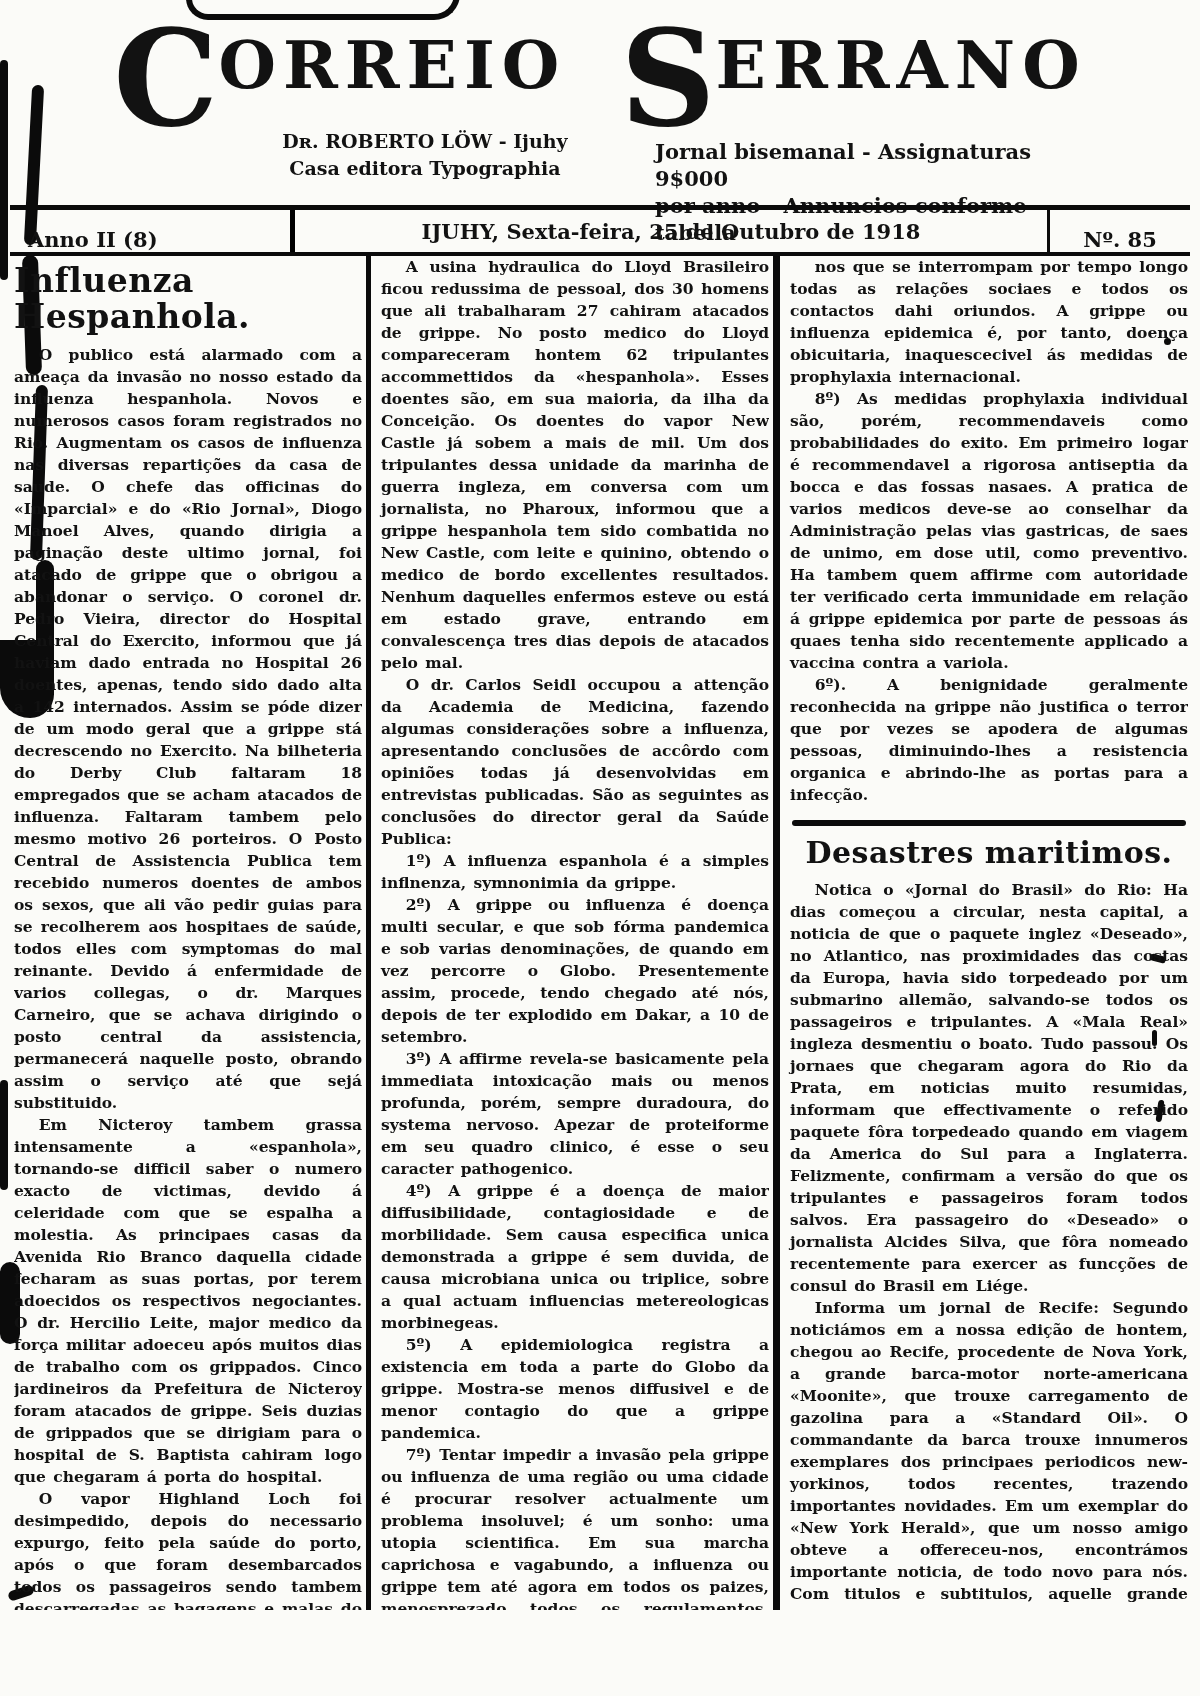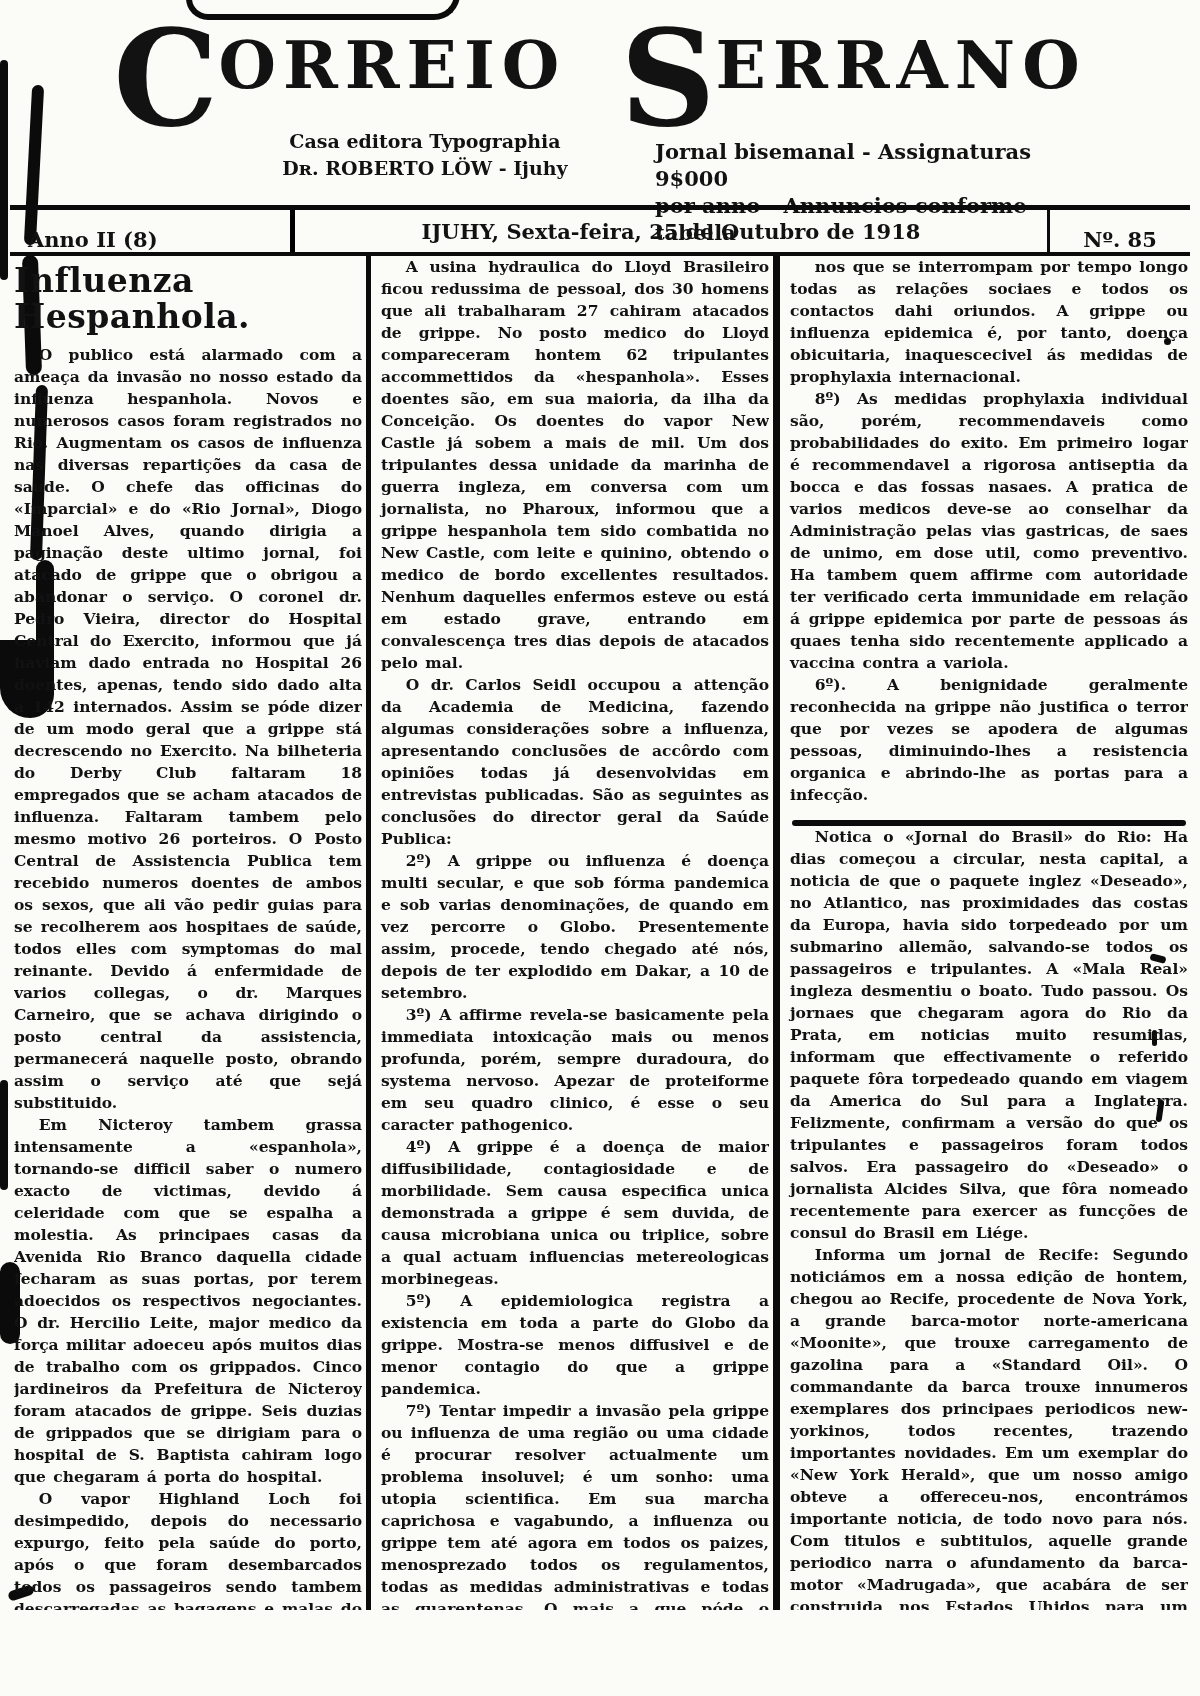--- a/index.html
+++ b/index.html
@@ -106,22 +106,22 @@
       <span class="mast-cap">C</span>
       <span class="mast-rest">ORREIO</span>
     </span>
     <span class="mast-word">
       <span class="mast-cap">S</span>
       <span class="mast-rest">ERRANO</span>
     </span>
   </div>
 
   <div class="pub-left">
+    <div>Dʀ. ROBERTO LÖW - Ijuhy</div>
     <div>Casa editora Typographia</div>
-    <div>Dʀ. ROBERTO LÖW - Ijuhy</div>
   </div>
 
   <div class="pub-right">
     <div>Jornal bisemanal - Assignaturas 9$000</div>
     <div>por anno - Annuncios conforme tabella</div>
   </div>
 
   <div class="dateline">
     <div class="dl-edition">Anno II (8)</div>
     <div class="dl-date">IJUHY, Sexta-feira, 25 de Outubro de 1918</div>
@@ -136,33 +136,35 @@
       <p>Em Nicteroy tambem grassa intensamente a «espanhola», tornando-se difficil saber o numero exacto de victimas, devido á celeridade com que se espalha a molestia. As principaes casas da Avenida Rio Branco daquella cidade fecharam as suas portas, por terem adoecidos os respectivos negociantes. O dr. Hercilio Leite, major medico da força militar adoeceu após muitos dias de trabalho com os grippados. Cinco jardineiros da Prefeitura de Nicteroy foram atacados de grippe. Seis duzias de grippados que se dirigiam para o hospital de S. Baptista cahiram logo que chegaram á porta do hospital.</p>
       <p>O vapor Highland Loch foi desimpedido, depois do necessario expurgo, feito pela saúde do porto, após o que foram desembarcados todos os passageiros sendo tambem descarregadas as bagagens e malas do correio. Por todas as delegacias de policiaes nota se o decrescimento do numero de «espanholados», pelo decrescimento dos pedidos de soccoros, que nos primeiros dias foram numerosos, observando mais que o numero é ainda menor nos lugares mais alubres e de maior hygiene.</p>
 
     </div>
 
     <div class="rule-v"></div>
 
     <div class="col col2 article">
       <p>A usina hydraulica do Lloyd Brasileiro ficou redussima de pessoal, dos 30 homens que ali trabalharam 27 cahiram atacados de grippe. No posto medico do Lloyd compareceram hontem 62 tripulantes accommettidos da «hespanhola». Esses doentes são, em sua maioria, da ilha da Conceição. Os doentes do vapor New Castle já sobem a mais de mil. Um dos tripulantes dessa unidade da marinha de guerra ingleza, em conversa com um jornalista, no Pharoux, informou que a grippe hespanhola tem sido combatida no New Castle, com leite e quinino, obtendo o medico de bordo excellentes resultados. Nenhum daquelles enfermos esteve ou está em estado grave, entrando em convalescença tres dias depois de atacados pelo mal.</p>
       <p>O dr. Carlos Seidl occupou a attenção da Academia de Medicina, fazendo algumas considerações sobre a influenza, apresentando conclusões de accôrdo com opiniões todas já desenvolvidas em entrevistas publicadas. São as seguintes as conclusões do director geral da Saúde Publica:</p>
+      <p>1º) A influenza espanhola é a simples inflnenza, symnonimia da grippe.</p>
       <p>2º) A grippe ou influenza é doença multi secular, e que sob fórma pandemica e sob varias denominações, de quando em vez percorre o Globo. Presentemente assim, procede, tendo chegado até nós, depois de ter explodido em Dakar, a 10 de setembro.</p>
       <p>3º) A affirme revela-se basicamente pela immediata intoxicação mais ou menos profunda, porém, sempre duradoura, do systema nervoso. Apezar de proteiforme em seu quadro clinico, é esse o seu caracter pathogenico.</p>
       <p>4º) A grippe é a doença de maior diffusibilidade, contagiosidade e de morbilidade. Sem causa especifica unica demonstrada a grippe é sem duvida, de causa microbiana unica ou triplice, sobre a qual actuam influencias metereologicas morbinegeas.</p>
       <p>5º) A epidemiologica registra a existencia em toda a parte do Globo da grippe. Mostra-se menos diffusivel e de menor contagio do que a grippe pandemica.</p>
       <p>7º) Tentar impedir a invasão pela grippe ou influenza de uma região ou uma cidade é procurar resolver actualmente um problema insoluvel; é um sonho: uma utopia scientifica. Em sua marcha caprichosa e vagabundo, a influenza ou grippe tem até agora em todos os paizes, menosprezado todos os regulamentos, todas as medidas administrativas e todas as quarentenas. O mais a que póde o hygienista aspirar é prescrever limitado aggrupamento humano, como enfermarias, prisões, collegios, etc. O isolamento efficaz em geral em todas as doenças contagiosas é irrealizavel na grippe epidemica; a me-</p>
     </div>
 
     <div class="rule-v thick"></div>
 
     <div class="col col3 article">
       <p>nos que se interrompam por tempo longo todas as relações sociaes e todos os contactos dahi oriundos. A grippe ou influenza epidemica é, por tanto, doença obicuitaria, inaquescecivel ás medidas de prophylaxia internacional.</p>
       <p>8º) As medidas prophylaxia individual são, porém, recommendaveis como probabilidades do exito. Em primeiro logar é recommendavel a rigorosa antiseptia da bocca e das fossas nasaes. A pratica de varios medicos deve-se ao conselhar da Administração pelas vias gastricas, de saes de unimo, em dose util, como preventivo. Ha tambem quem affirme com autoridade ter verificado certa immunidade em relação á grippe epidemica por parte de pessoas ás quaes tenha sido recentemente applicado a vaccina contra a variola.</p>
       <p>6º). A benignidade geralmente reconhecida na grippe não justifica o terror que por vezes se apodera de algumas pessoas, diminuindo-lhes a resistencia organica e abrindo-lhe as portas para a infecção.</p>
       <div class="heavy-rule"></div>
+      <div class="headline2">Desastres maritimos.</div>
       <p>Notica o «Jornal do Brasil» do Rio: Ha dias começou a circular, nesta capital, a noticia de que o paquete inglez «Deseado», no Atlantico, nas proximidades das costas da Europa, havia sido torpedeado por um submarino allemão, salvando-se todos os passageiros e tripulantes. A «Mala Real» ingleza desmentiu o boato. Tudo passou. Os jornaes que chegaram agora do Rio da Prata, em noticias muito resumidas, informam que effectivamente o referido paquete fôra torpedeado quando em viagem da America do Sul para a Inglaterra. Felizmente, confirmam a versão do que os tripulantes e passageiros foram todos salvos. Era passageiro do «Deseado» o jornalista Alcides Silva, que fôra nomeado recentemente para exercer as funcções de consul do Brasil em Liége.</p>
       <p>Informa um jornal de Recife: Segundo noticiámos em a nossa edição de hontem, chegou ao Recife, procedente de Nova York, a grande barca-motor norte-americana «Moonite», que trouxe carregamento de gazolina para a «Standard Oil». O commandante da barca trouxe innumeros exemplares dos principaes periodicos new-yorkinos, todos recentes, trazendo importantes novidades. Em um exemplar do «New York Herald», que um nosso amigo obteve a offereceu-nos, encontrámos importante noticia, de todo novo para nós. Com titulos e subtitulos, aquelle grande periodico narra o afundamento da barca-motor «Madrugada», que acabára de ser construida nos Estados Uhidos para um capitalista de São Paulo. A «Madrugada» deixou um porto do Atlantico, que está omisso na noticia devido á censura, na madrugada do dia de 22 de Agosto, com</p>
     </div>
 
   </div>
 
 </div>
 
 </body></html>

